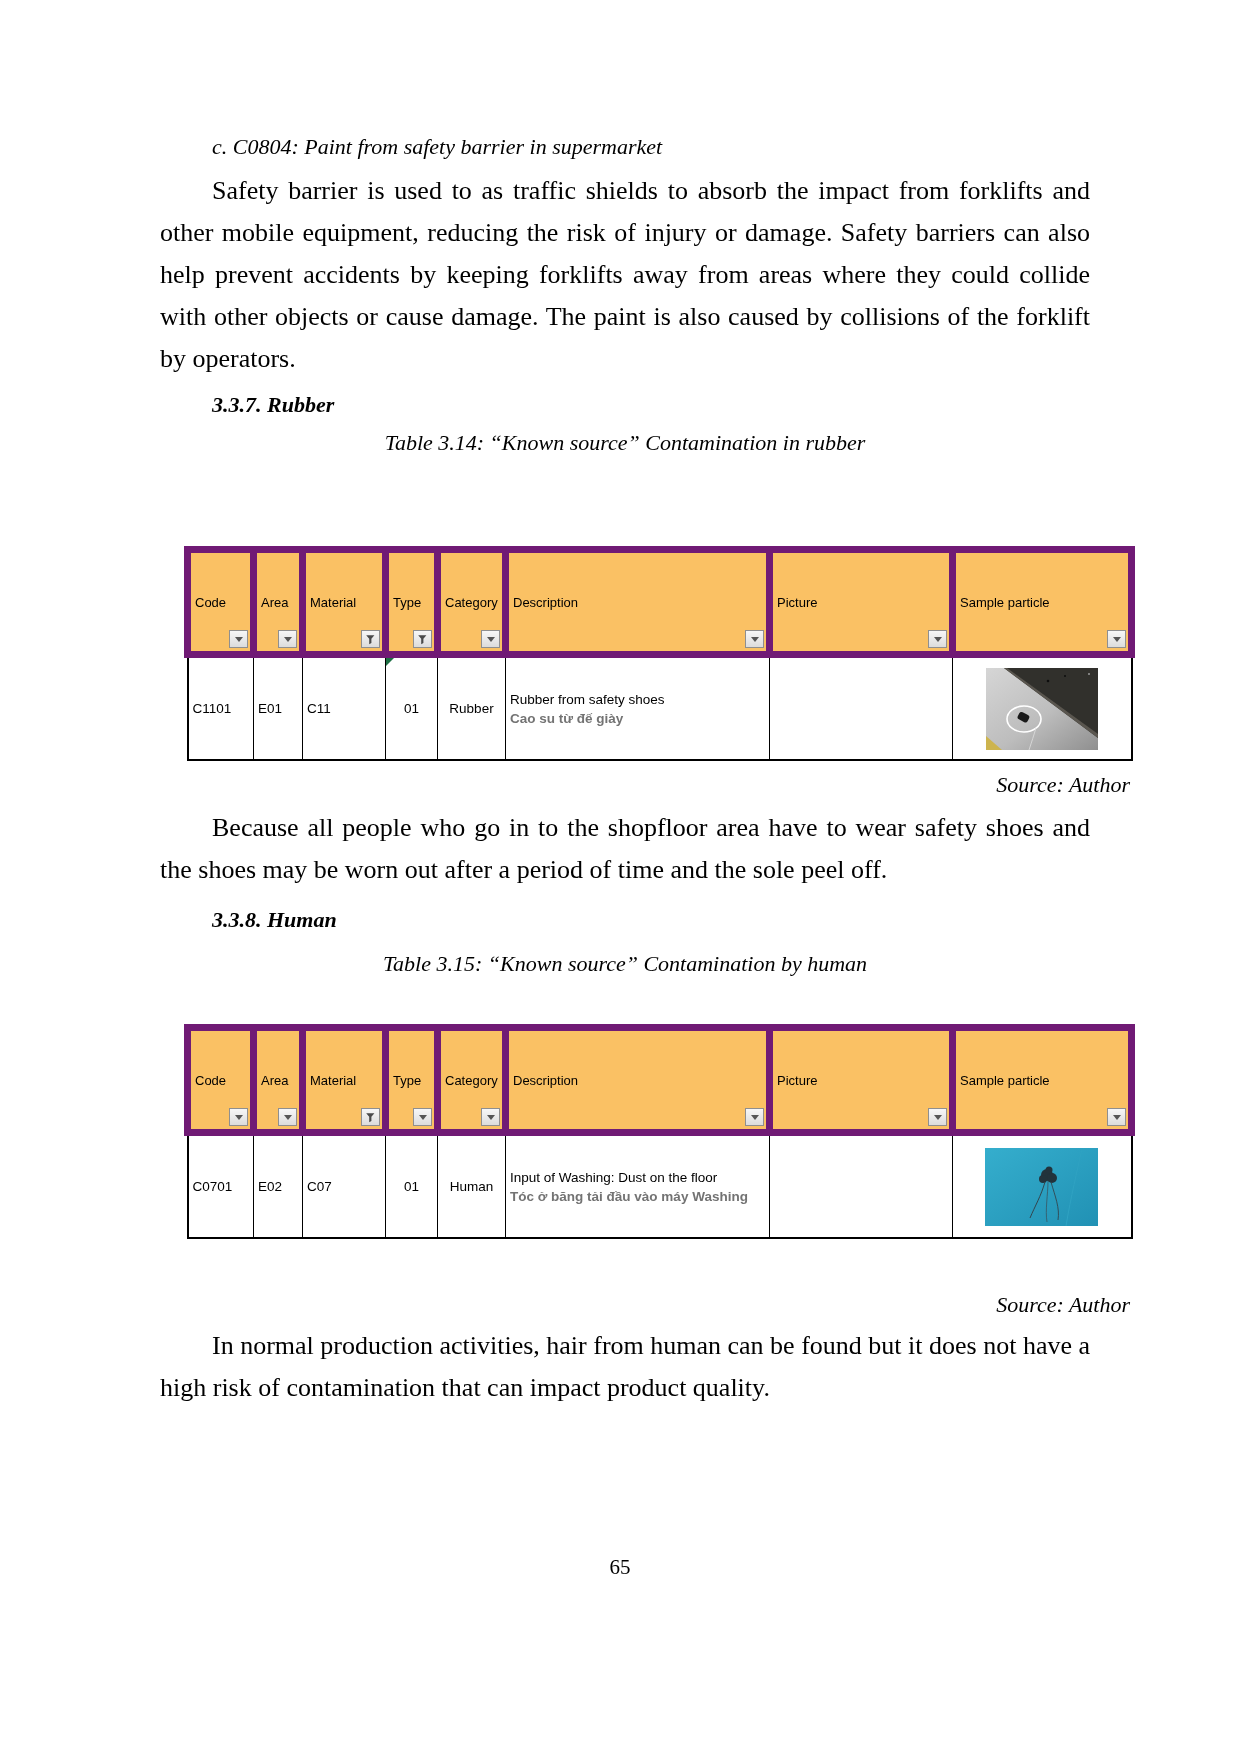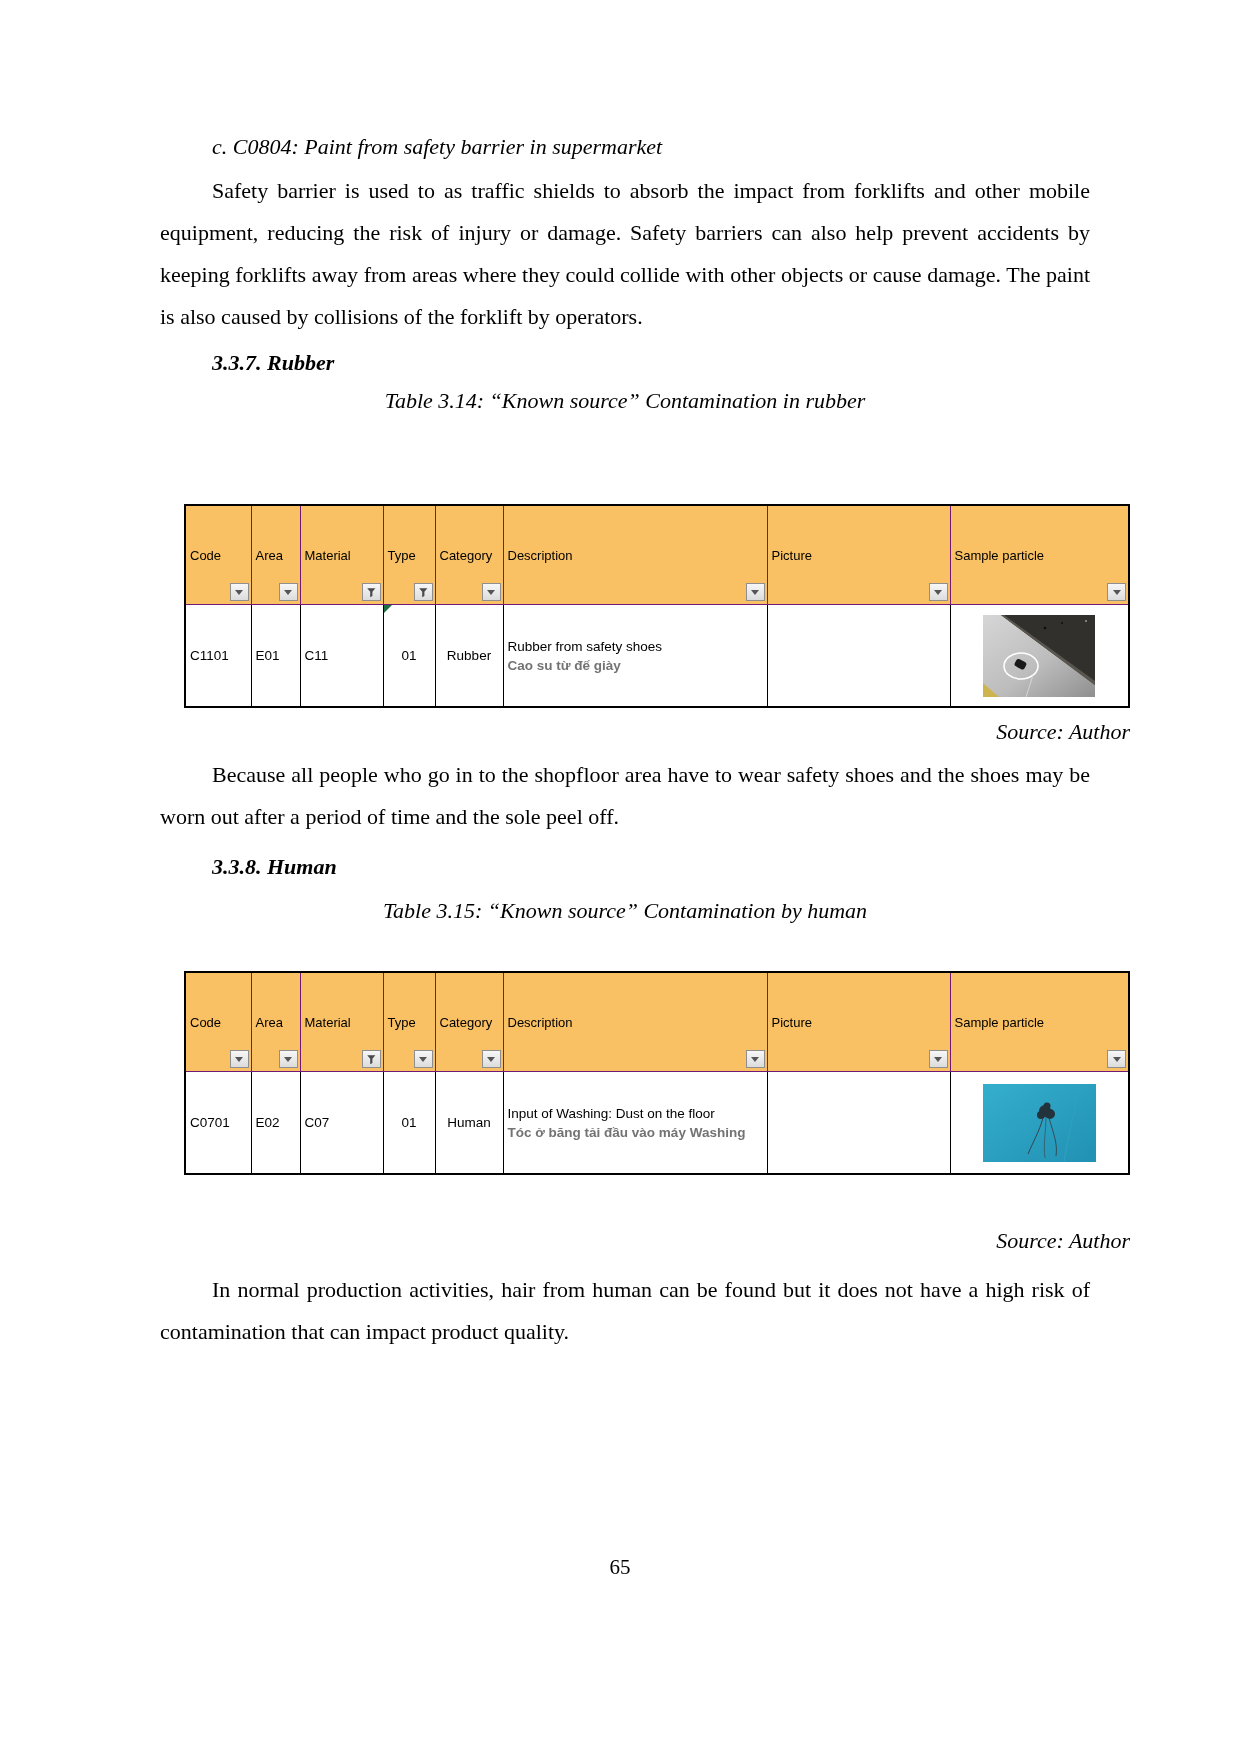--- a/index.html
+++ b/index.html
@@ -2,49 +2,49 @@
 <html><head>
 <meta charset="utf-8">
 <style>
   html,body { margin:0; padding:0; background:#ffffff; }
   .page {
     position:relative; width:1240px; height:1672px; background:#ffffff;
     font-family:"Liberation Serif", serif; color:#000; overflow:hidden;
   }
   .content { padding:130px 150px 0 160px; }
   p { margin:0; }
-  .body-p { font-size:22px; line-height:42px; text-align:justify; text-indent:52px; }
+  .body-p { font-size:26px; line-height:42px; text-align:justify; text-indent:52px; }
   .h-italic { font-style:italic; font-size:22px; line-height:34px; margin-left:52px; }
   .h-bi { font-style:italic; font-weight:bold; font-size:22px; line-height:34px; margin-left:52px; }
   .caption { font-style:italic; font-size:22px; line-height:34px; text-align:center; }
   .source { font-style:italic; font-size:22px; line-height:36px; text-align:right; margin:6px -40px 0 0; }
 
   
   .para1 { margin-top:6px; }
   .sec337 { margin-top:8px; }
   .cap314 { margin-top:4px; }
   .tbl314 { margin-top:86px; }
   .para2 { margin-top:4px; }
   .sec338 { margin-top:12px; }
   .cap315 { margin-top:10px; }
   .tbl315 { margin-top:43px; }
   .source2 { margin-top:48px; }
-  .para3 { margin-top:10px; }
+  .para3 { margin-top:2px; }
 
   
   table.xtable {
     border-collapse:collapse; table-layout:fixed; width:944px; margin-left:24px;
     font-family:"Liberation Sans", sans-serif; font-size:13px; color:#000;
     border:2px solid #000;
   }
   .xtable col.c1{width:66px}.xtable col.c2{width:49px}.xtable col.c3{width:83px}
   .xtable col.c4{width:52px}.xtable col.c5{width:68px}.xtable col.c6{width:264px}
   .xtable col.c7{width:183px}.xtable col.c8{width:179px}
   .xtable th {
-    position:relative; background:#FAC164; height:98px; border:1px solid #701a75;
+    position:relative; background:#FAC164; height:98px; border:7px solid #701a75;
     font-weight:normal; text-align:left; vertical-align:middle; padding:0 0 0 4px;
     font-size:13px;
   }
   .xtable td {
     height:97px; border:1px solid #000; vertical-align:middle; padding:2px 4px;
     background:#fff; font-size:13.5px;
   }
   .hlabel { display:inline-block; }
   .fbtn {
     position:absolute; right:2px; bottom:3px; width:19px; height:18px;

